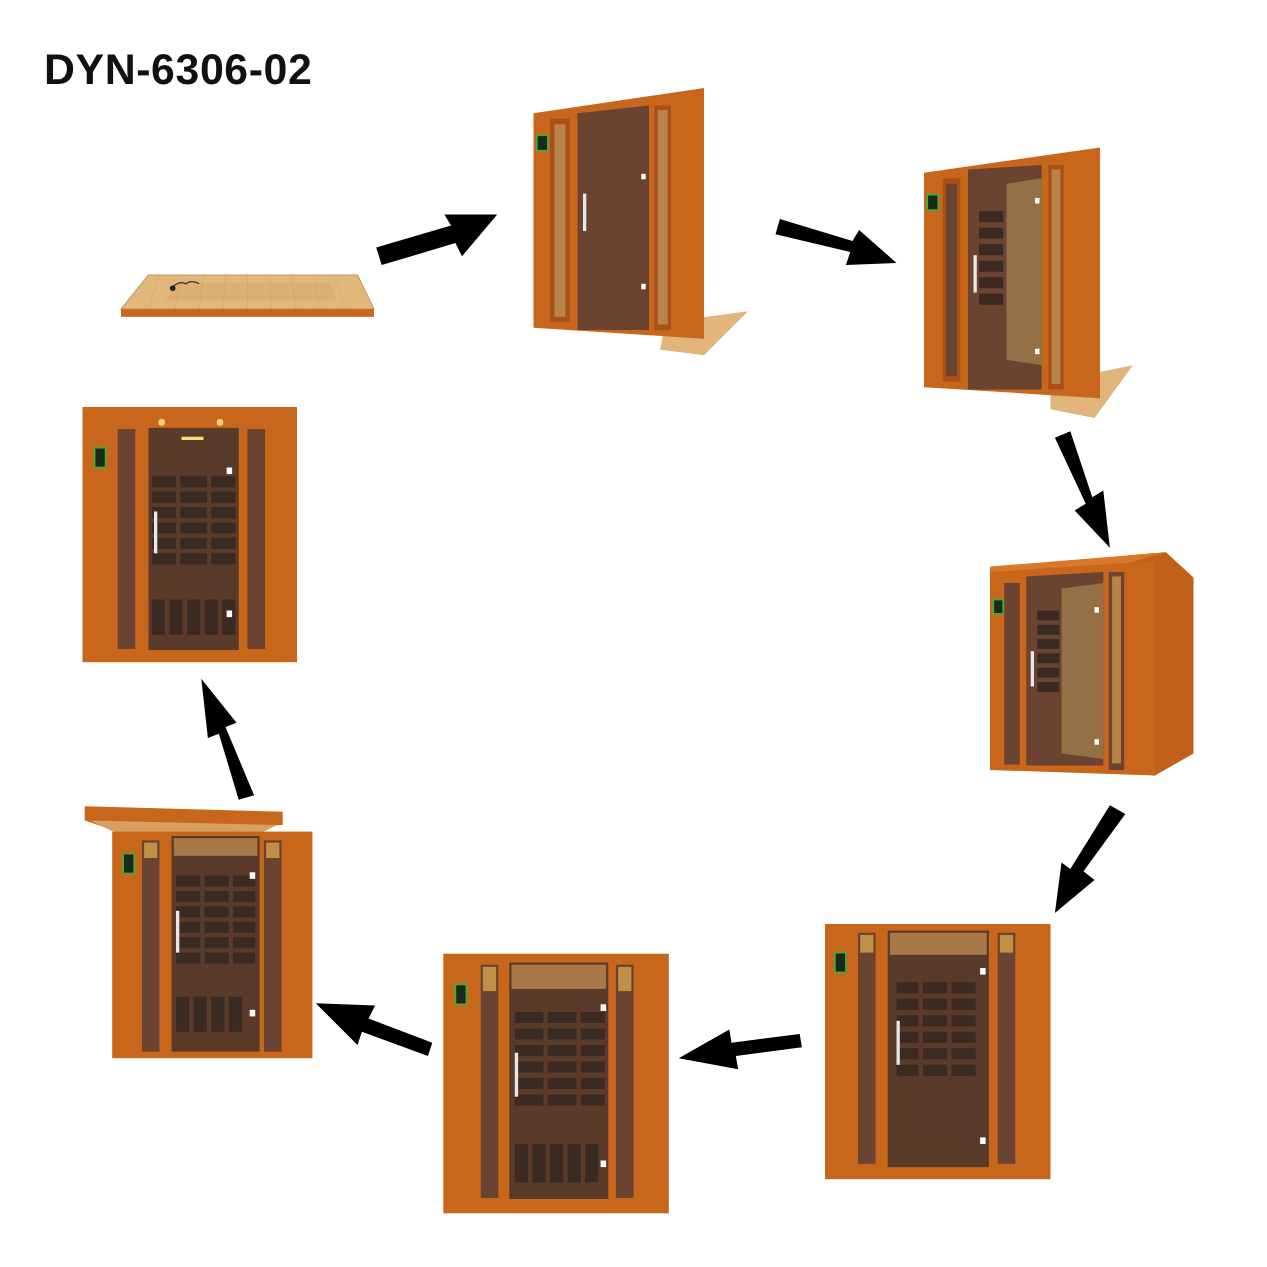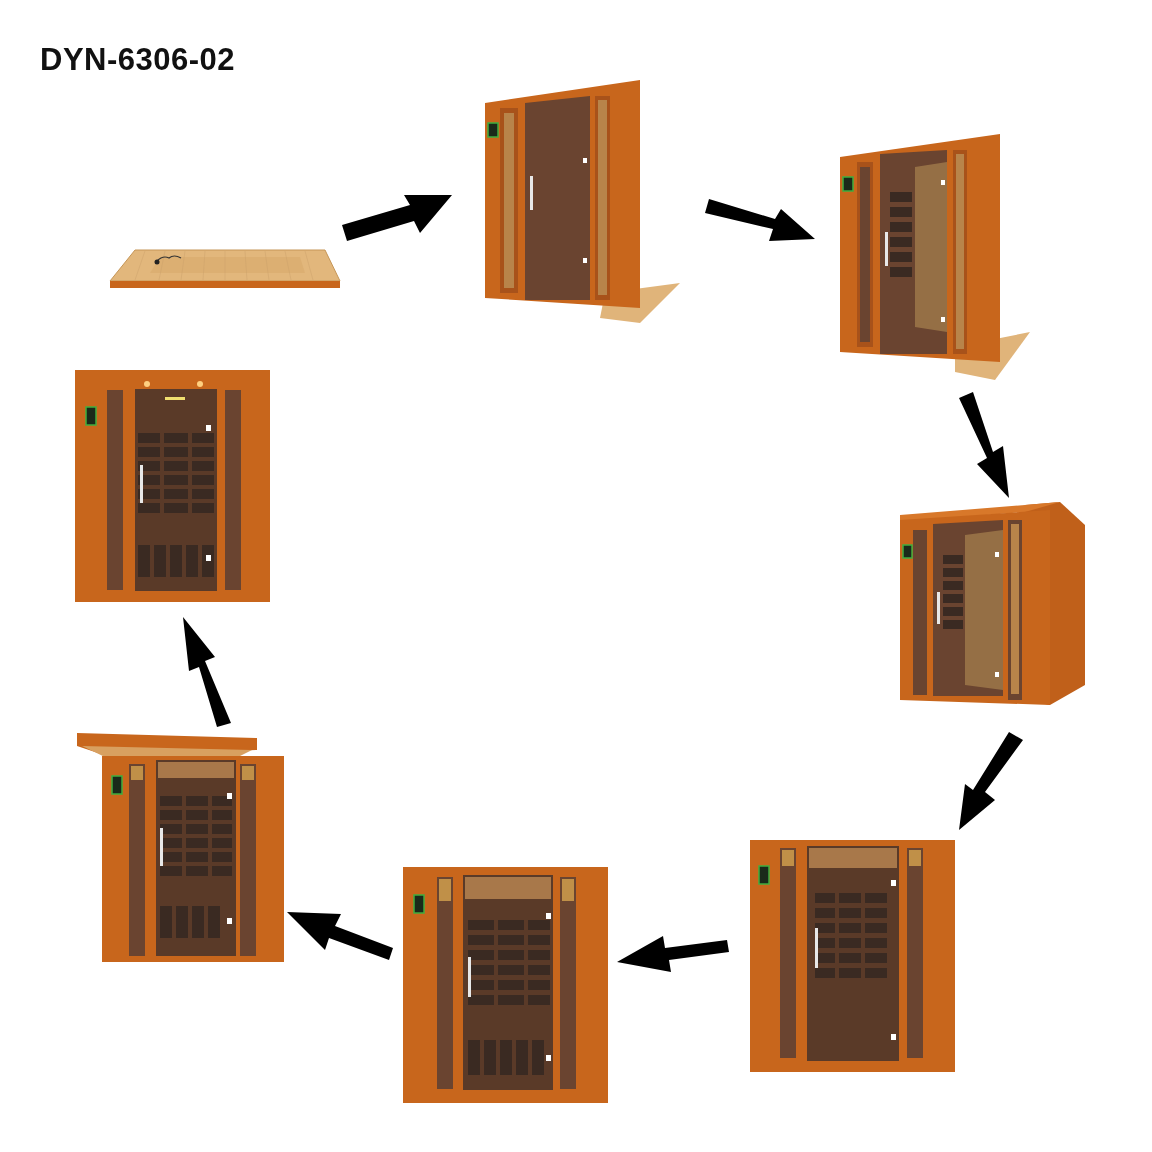--- a/index.html
+++ b/index.html
@@ -1,17 +1,17 @@
 <!DOCTYPE html>
 <html><head>
 <meta charset="utf-8">
 <style>
   html,body{margin:0;padding:0;background:#ffffff;}
   body{width:1152px;height:1152px;position:relative;overflow:hidden;font-family:"Liberation Sans",sans-serif;}
-  .title{position:absolute;left:40px;top:42px;font-size:31px;font-weight:bold;color:#111;letter-spacing:0.5px;font-family:"Liberation Sans",sans-serif;}
+  .title{position:absolute;left:40px;top:42px;font-size:39px;font-weight:bold;color:#111;letter-spacing:0.5px;font-family:"Liberation Sans",sans-serif;}
   svg.stage-svg{position:absolute;overflow:visible;}
   .arrow{position:absolute;overflow:visible;}
 </style>
 </head>
 <body>
 
 <div class="title">DYN-6306-02</div>
 
 <svg class="stage-svg" style="left:105px;top:245px" width="240" height="50" viewBox="0 0 240 50">
   <polygon points="30,5 220,5 235,36 5,36" fill="#e2b77c" stroke="#c59556" stroke-width="1"></polygon>

